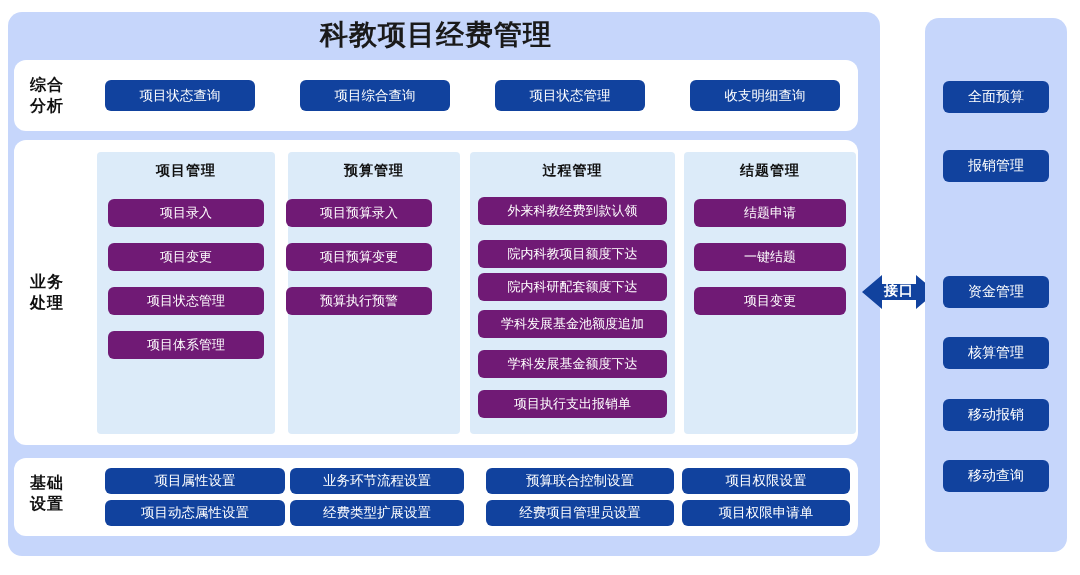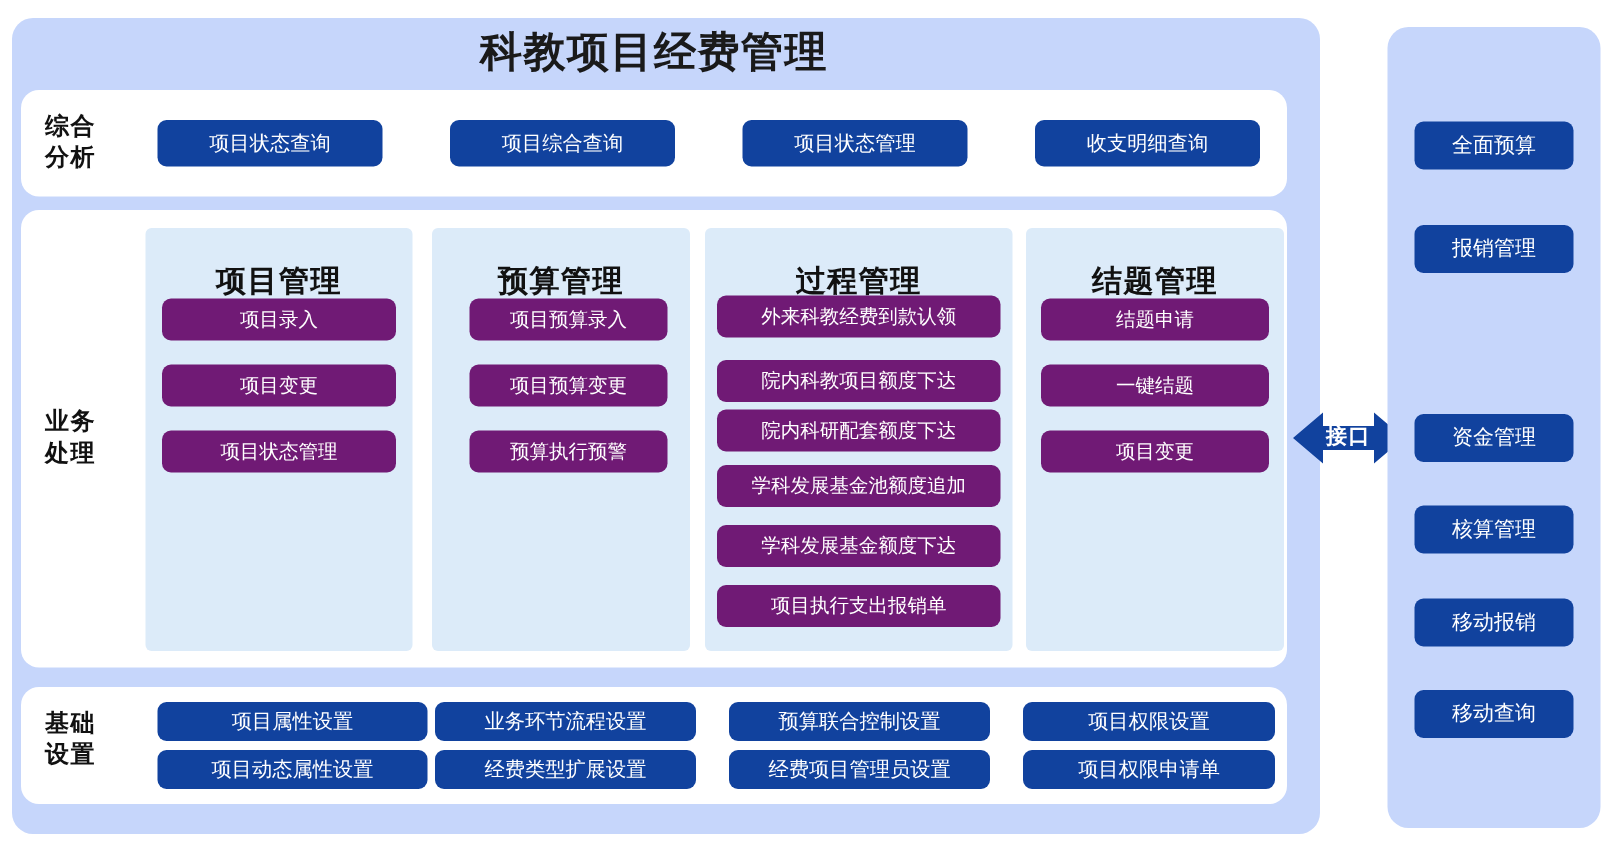--- a/index.html
+++ b/index.html
@@ -114,35 +114,35 @@
     background: #dcebf9;
     border-radius: 4px;
   }
   #col-0 { left: 97px;  width: 178px; height: 282px; }
   #col-1 { left: 288px; width: 172px; height: 282px; }
   #col-2 { left: 470px; width: 205px; height: 282px; }
   #col-3 { left: 684px; width: 172px; height: 282px; }
 
   .col-title {
     position: absolute;
-    top: 174px;
-    font-size: 20px;
+    top: 162px;
+    font-size: 14px;
     font-weight: bold;
     color: #111111;
     text-align: center;
     letter-spacing: 1px;
   }
   #ct-0 { left: 97px;  width: 178px; }
   #ct-1 { left: 288px; width: 172px; }
   #ct-2 { left: 470px; width: 205px; }
   #ct-3 { left: 684px; width: 172px; }
 
   .col-btn { height: 28px; }
   .col-0-btn { left: 108px; width: 156px; }
-  .col-1-btn { left: 313px; width: 132px; }
+  .col-1-btn { left: 286px; width: 146px; }
   .col-2-btn { left: 478px; width: 189px; }
   .col-3-btn { left: 694px; width: 152px; }
 
   
   #interface-arrow {
     position: absolute;
     left: 862px;
     top: 269px;
     width: 74px;
     height: 46px;
@@ -158,21 +158,21 @@
     font-weight: bold;
     color: #ffffff;
     letter-spacing: 1px;
     pointer-events: none;
   }
 
   
   .set-btn { height: 26px; }
   .set-col-0 { left: 105px; width: 180px; }
   .set-col-1 { left: 290px; width: 174px; }
-  .set-col-2 { left: 486px; width: 174px; }
+  .set-col-2 { left: 486px; width: 188px; }
   .set-col-3 { left: 682px; width: 168px; }
   .set-row-0 { top: 468px; }
   .set-row-1 { top: 500px; }
 
   
   .side-btn {
     left: 943px;
     width: 106px;
     height: 32px;
     font-size: 14px;
@@ -209,20 +209,21 @@
   <div class="col-panel" id="col-3"></div>
 
   <div class="col-title" id="ct-0">项目管理</div>
   <div class="col-title" id="ct-1">预算管理</div>
   <div class="col-title" id="ct-2">过程管理</div>
   <div class="col-title" id="ct-3">结题管理</div>
 
   <div class="btn btn-bright col-btn col-0-btn" style="top:199px">项目录入</div>
   <div class="btn btn-bright col-btn col-0-btn" style="top:243px">项目变更</div>
   <div class="btn btn-bright col-btn col-0-btn" style="top:287px">项目状态管理</div>
+  <div class="btn btn-bright col-btn col-0-btn" style="top:331px">项目体系管理</div>
 
   <div class="btn btn-bright col-btn col-1-btn" style="top:199px">项目预算录入</div>
   <div class="btn btn-bright col-btn col-1-btn" style="top:243px">项目预算变更</div>
   <div class="btn btn-bright col-btn col-1-btn" style="top:287px">预算执行预警</div>
 
   <div class="btn btn-bright col-btn col-2-btn" style="top:197px">外来科教经费到款认领</div>
   <div class="btn btn-bright col-btn col-2-btn" style="top:240px">院内科教项目额度下达</div>
   <div class="btn btn-bright col-btn col-2-btn" style="top:273px">院内科研配套额度下达</div>
   <div class="btn btn-bright col-btn col-2-btn" style="top:310px">学科发展基金池额度追加</div>
   <div class="btn btn-bright col-btn col-2-btn" style="top:350px">学科发展基金额度下达</div>

